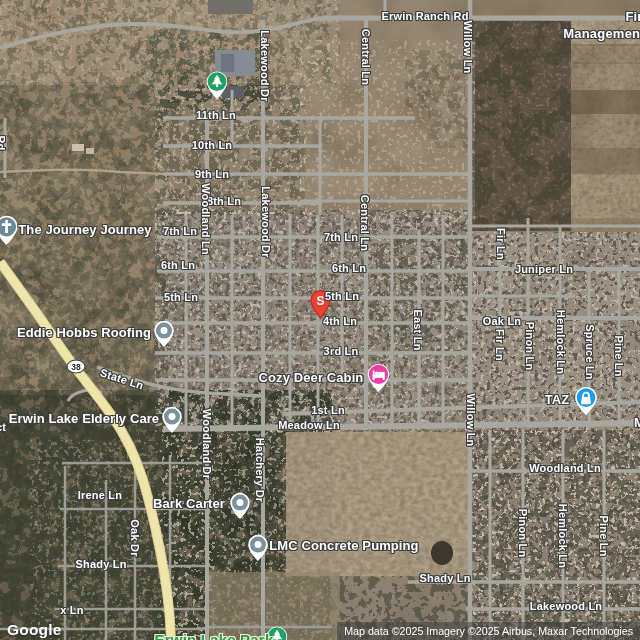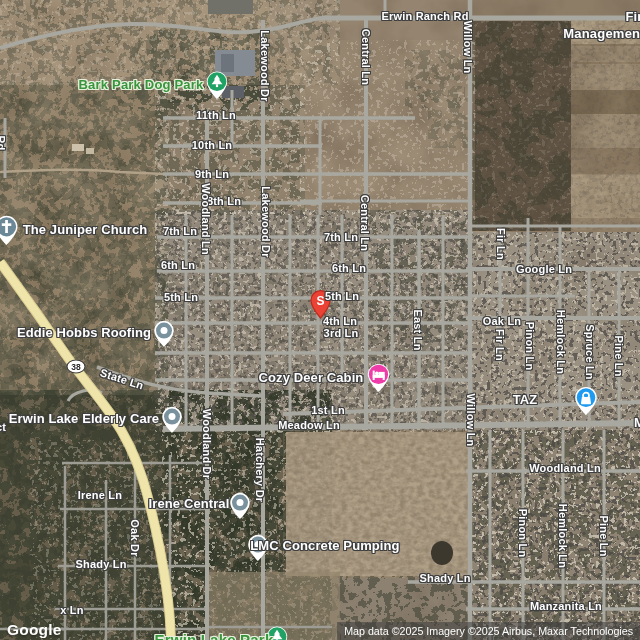--- a/index.html
+++ b/index.html
@@ -316,29 +316,29 @@
 <div class="s" style="left:212px;top:145px">10th Ln</div>
 <div class="s" style="left:212px;top:174px">9th Ln</div>
 <div class="s" style="left:224px;top:201px">8th Ln</div>
 <div class="s" style="left:180px;top:231px">7th Ln</div>
 <div class="s" style="left:178px;top:265px">6th Ln</div>
 <div class="s" style="left:181px;top:297px">5th Ln</div>
 <div class="s" style="left:341px;top:237px">7th Ln</div>
 <div class="s" style="left:349px;top:268px">6th Ln</div>
 <div class="s" style="left:342px;top:296px">5th Ln</div>
 <div class="s" style="left:340px;top:321px">4th Ln</div>
-<div class="s" style="left:341px;top:333px">3rd Ln</div>
+<div class="s" style="left:341px;top:351px">3rd Ln</div>
 <div class="s" style="left:328px;top:410px">1st Ln</div>
 <div class="s" style="left:309px;top:425px">Meadow Ln</div>
 <div class="s" style="left:1px;top:427px;transform:translate(-50%,-50%)">ct</div>
-<div class="s" style="left:544px;top:269px">Google Ln</div>
+<div class="s" style="left:544px;top:269px">Juniper Ln</div>
 <div class="s" style="left:502px;top:321px">Oak Ln</div>
 <div class="s" style="left:565px;top:468px">Woodland Ln</div>
 <div class="s" style="left:445px;top:578px">Shady Ln</div>
-<div class="s" style="left:566px;top:606px">Manzanita Ln</div>
+<div class="s" style="left:566px;top:606px">Lakewood Ln</div>
 <div class="s" style="left:100px;top:495px">Irene Ln</div>
 <div class="s" style="left:101px;top:564px">Shady Ln</div>
 <div class="s" style="left:72px;top:610px">x Ln</div>
 <div class="s" style="left:634px;top:422px;transform:translate(0,-50%);font-size:13px">Mea</div>
 <div class="s" style="left:634px;top:16px;font-size:13px">Fir</div>
 <div class="s" style="left:604px;top:33px;font-size:13px">Management</div>
 <div class="s" style="left:122px;top:379px;transform:translate(-50%,-50%) rotate(18deg)">State Ln</div>
 
 <div class="v" style="left:1px;top:143px">Rd</div>
 <div class="v" style="left:265px;top:66px">Lakewood Dr</div>
@@ -355,24 +355,23 @@
 <div class="v" style="left:530px;top:346px">Pinon Ln</div>
 <div class="v" style="left:561px;top:342px">Hemlock Ln</div>
 <div class="v" style="left:590px;top:352px">Spruce Ln</div>
 <div class="v" style="left:619px;top:356px">Pine Ln</div>
 <div class="v" style="left:523px;top:533px">Pinon Ln</div>
 <div class="v" style="left:563px;top:536px">Hemlock Ln</div>
 <div class="v" style="left:604px;top:536px">Pine Ln</div>
 <div class="v" style="left:260px;top:470px">Hatchery Dr</div>
 <div class="v" style="left:135px;top:538px">Oak Dr</div>
 
-<div class="p" style="left:85px;top:229px">The Juniper Church</div>
+<div class="p" style="left:85px;top:229px">The Journey Journey</div>
 <div class="p" style="left:84px;top:418px">Erwin Lake Elderly Care</div>
 <div class="p" style="left:84px;top:332px">Eddie Hobbs Roofing</div>
-<div class="p" style="left:189px;top:503px">Irene Central</div>
-<div class="p" style="left:325px;top:545px">LMC Concrete Pumping</div>
+<div class="p" style="left:189px;top:503px">Bark Carter</div>
+<div class="p" style="left:344px;top:545px">LMC Concrete Pumping</div>
 <div class="p" style="left:311px;top:377px">Cozy Deer Cabin</div>
-<div class="p" style="left:525px;top:399px">TAZ</div>
-<div class="g" style="left:141px;top:84px">Bark Park Dog Park</div>
+<div class="p" style="left:557px;top:399px">TAZ</div>
 <div class="g" style="left:214px;top:639px;font-size:15px">Erwin Lake Park</div>
 <div id="glogo">Google</div>
 <div id="attr">Map data ©2025 Imagery ©2025 Airbus, Maxar Technologies</div>
 </div>
 
 </body></html>

